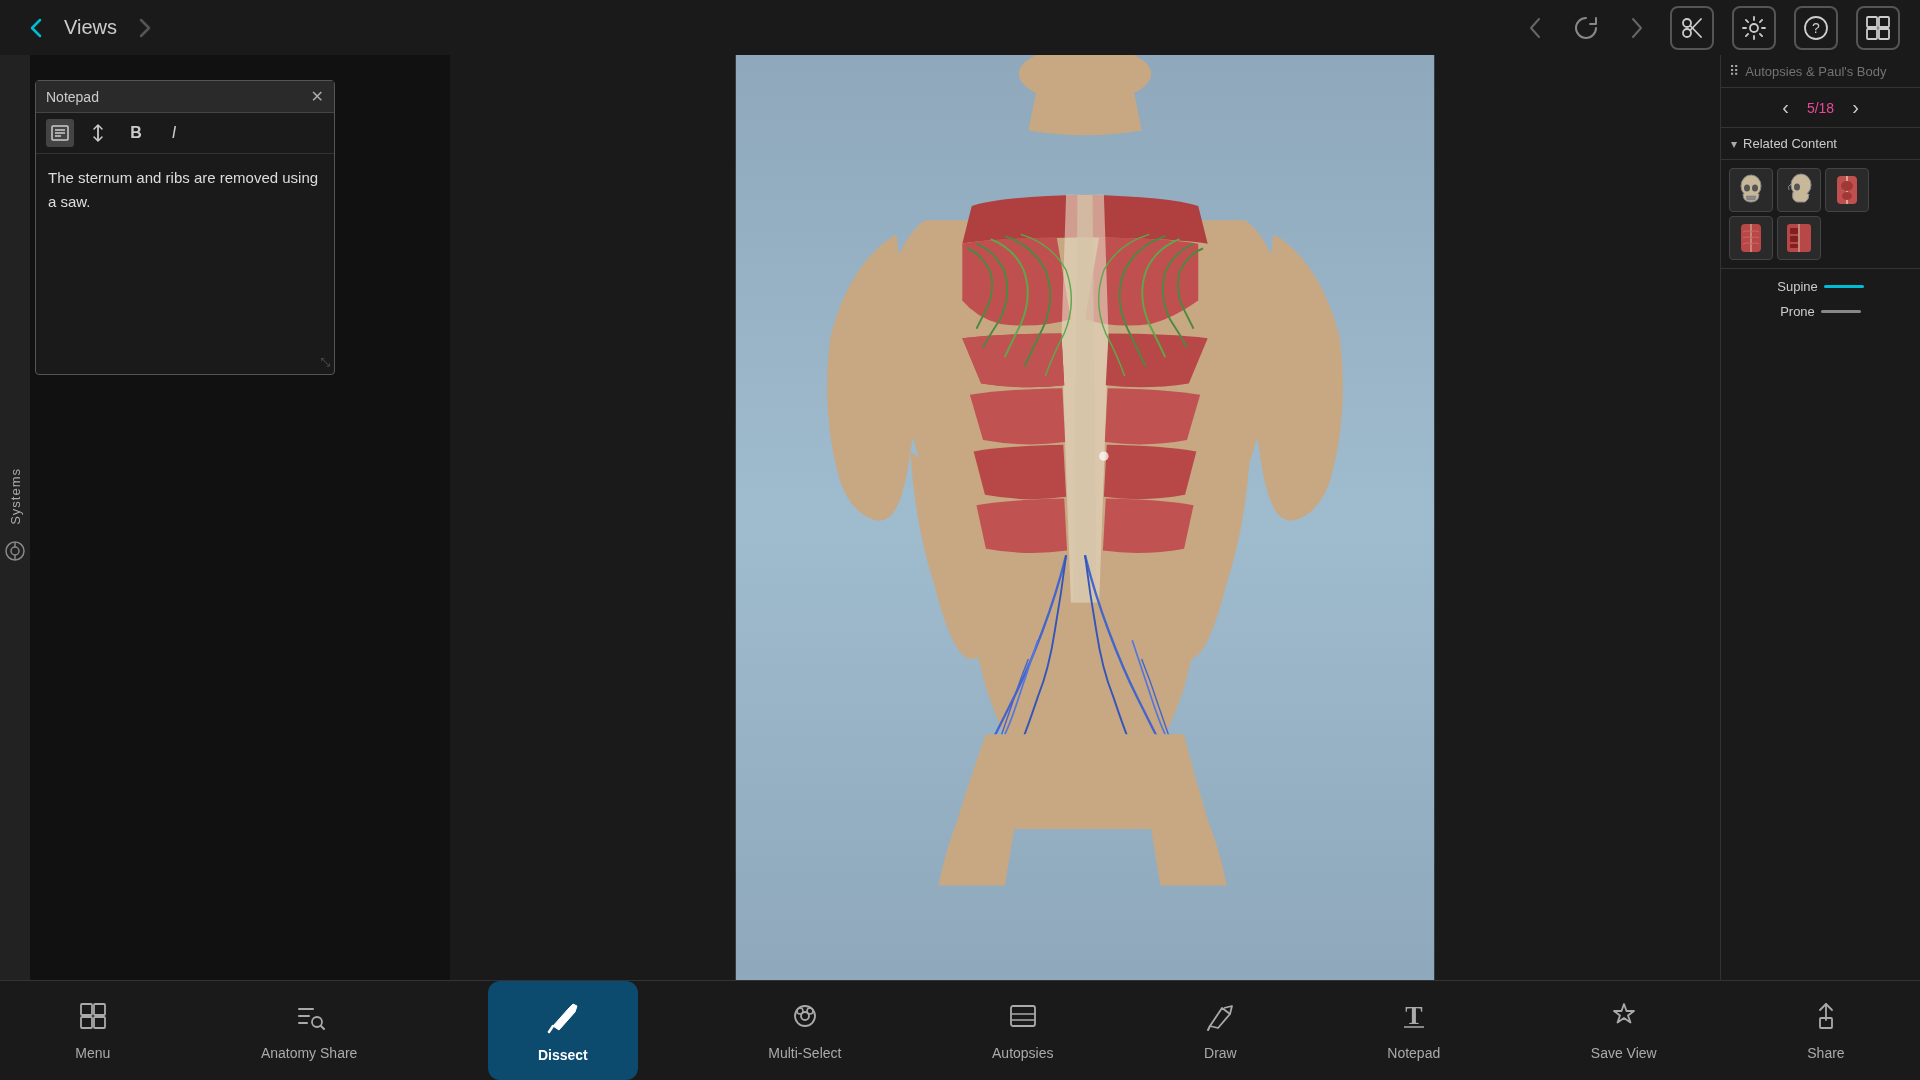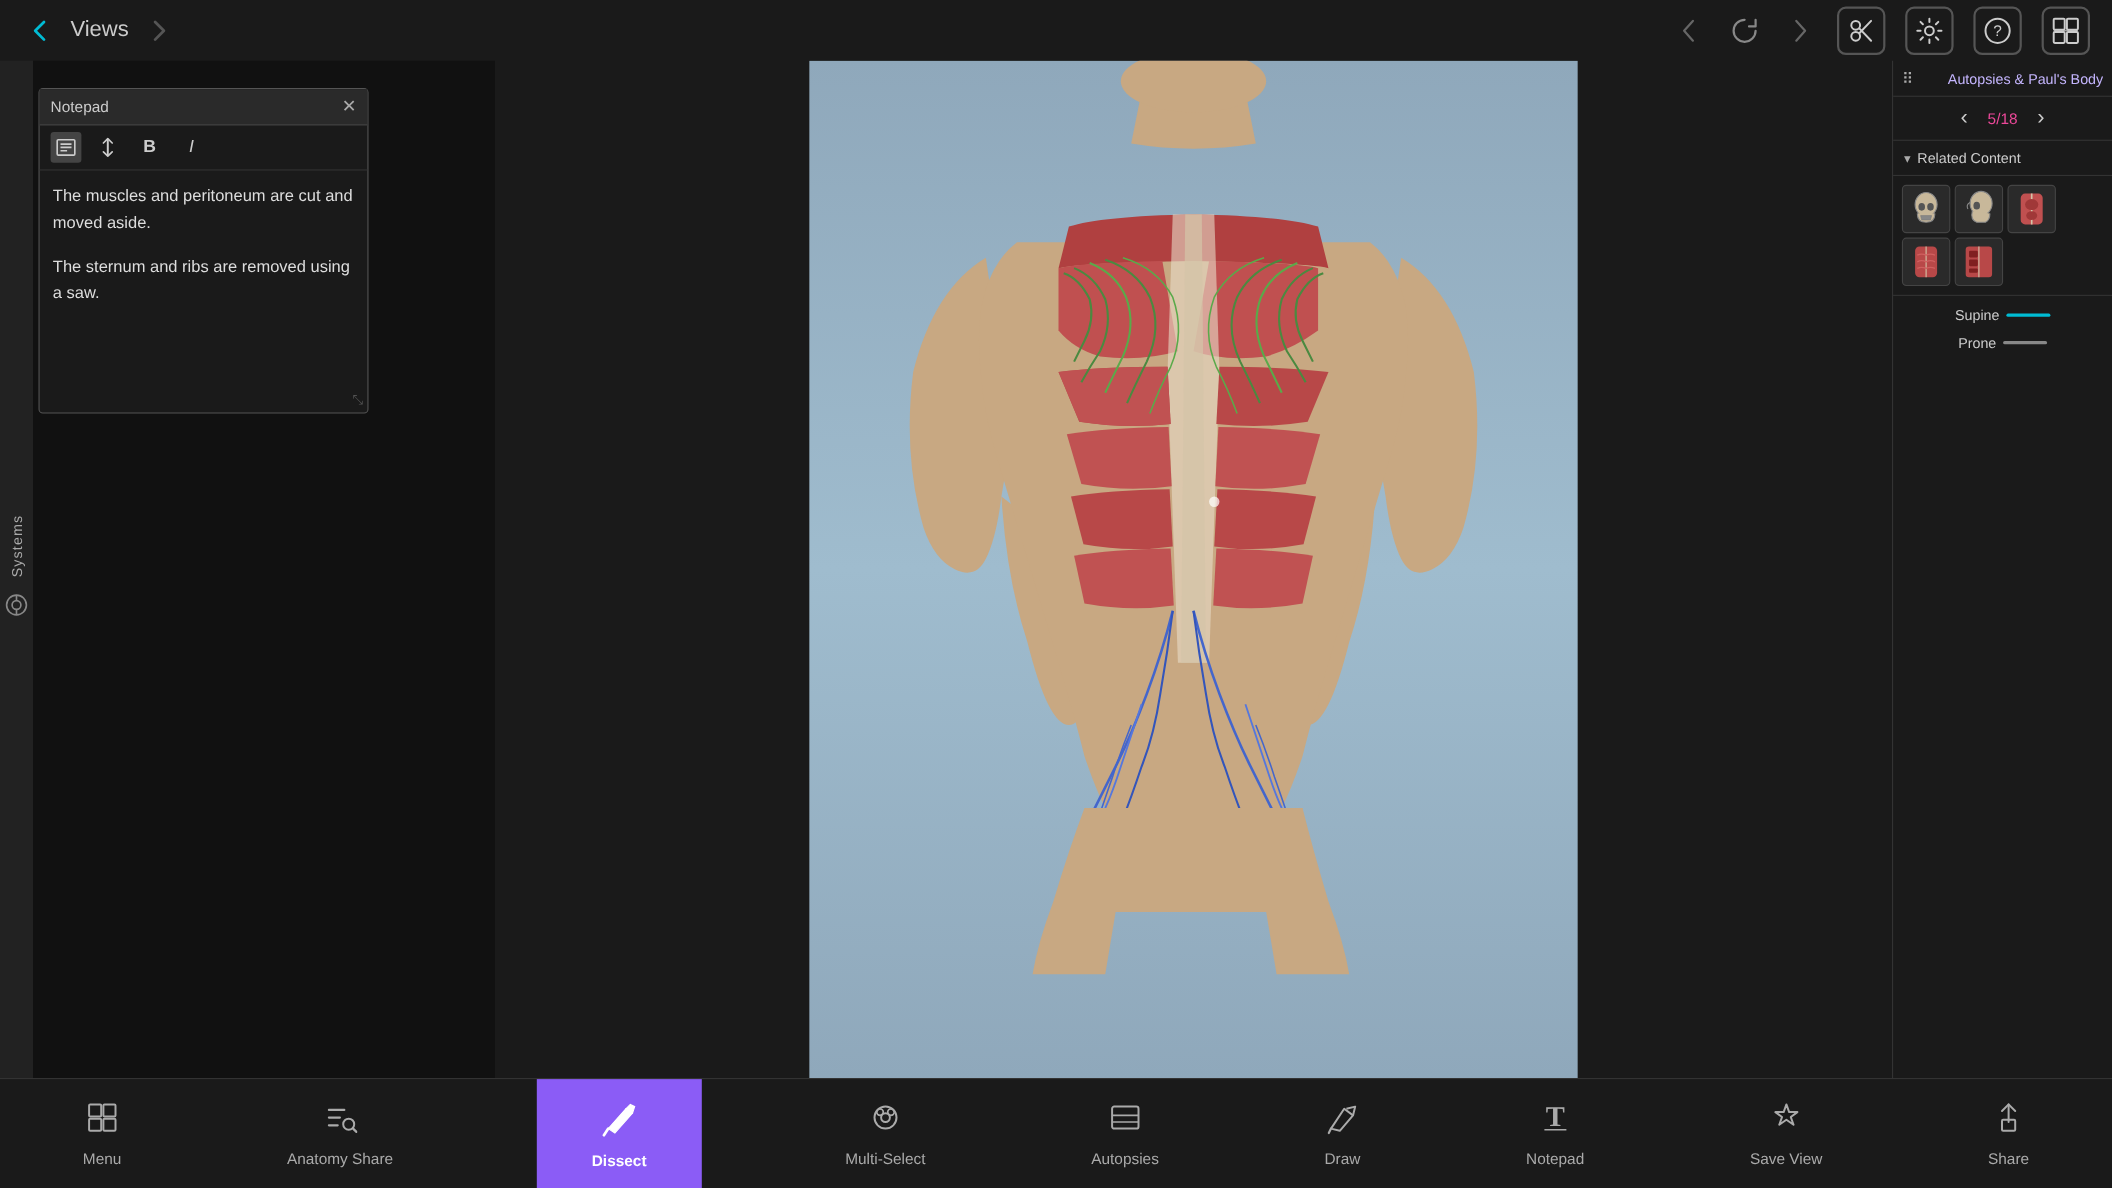--- a/index.html
+++ b/index.html
@@ -174,23 +174,23 @@
       display: flex;
       align-items: center;
       gap: 6px;
     }
     .grid-icon {
       font-size: 14px;
       color: #aaa;
     }
     .panel-title {
       font-size: 13px;
-      color: #c4b5fd;
+      color: #737373;
       flex: 1;
-      text-align: right;
+      text-align: left;
     }
     .nav-arrows {
       display: flex;
       align-items: center;
       gap: 4px;
       padding: 6px 8px;
       border-bottom: 1px solid #333;
       justify-content: center;
     }
     .arrow-btn {
@@ -284,25 +284,25 @@
     }
     .bottom-item {
       display: flex;
       flex-direction: column;
       align-items: center;
       gap: 6px;
       cursor: pointer;
       padding: 0 20px;
     }
     .bottom-item.active {
-      background: #8b5cf6;
+      background: #0c4a6e;
       height: 100%;
       justify-content: center;
       padding: 0 50px;
-      border-radius: 0;
+      border-radius: 12px;
     }
     .bottom-icon {
       font-size: 28px;
       color: #ccc;
     }
     .bottom-item.active .bottom-icon {
       color: #fff;
     }
     .bottom-label {
       font-size: 14px;
@@ -434,21 +434,20 @@
       </svg>
     </div>
     <div class="notepad-tool">
       <span style="font-weight:bold;color:#ccc;font-size:16px;">B</span>
     </div>
     <div class="notepad-tool">
       <span style="font-style:italic;color:#ccc;font-size:16px;">I</span>
     </div>
   </div>
   <div class="notepad-body">
-    <p>The muscles and peritoneum are cut and moved aside.</p>
     <p>The sternum and ribs are removed using a saw.</p>
     <span class="notepad-resize">⤡</span>
   </div>
 </div>
 
 <div class="viewport">
   
   <svg width="100%" height="100%" viewBox="0 0 740 980" preserveAspectRatio="xMidYMid meet">
 
     <defs>

